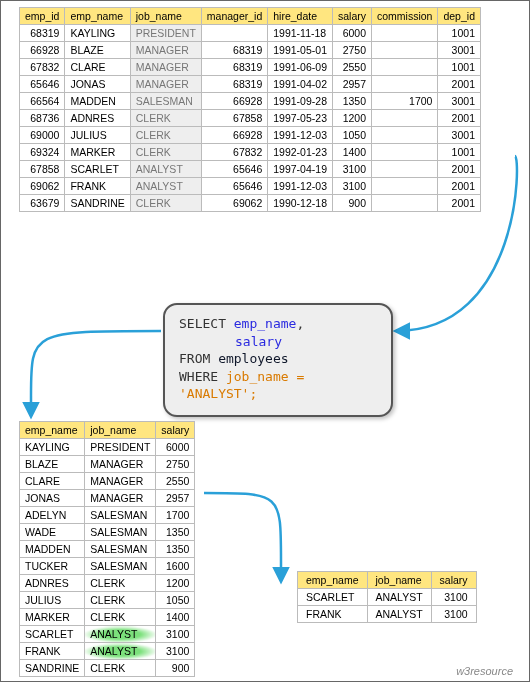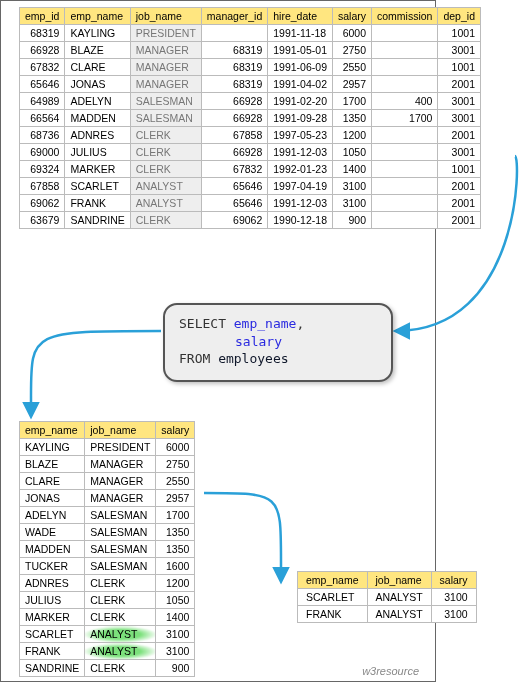--- a/index.html
+++ b/index.html
@@ -9,21 +9,21 @@
     font-family: Verdana, Geneva, sans-serif;
     font-size: 11px;
     background: #fff;
     width: 530px;
     height: 682px;
     position: relative;
     overflow: hidden;
   }
   .canvas {
     position: relative;
-    width: 436px;
+    width: 530px;
     height: 682px;
     border: 1px solid #666;
   }
   svg.arrows { position: absolute; top:0; left:0; width:528px; height:680px; pointer-events:none; }
 
   table {
     border-collapse: collapse;
     position: absolute;
     background: #fff;
   }
@@ -151,30 +151,20 @@
           <td class="num">65646</td>
           <td>JONAS</td>
           <td class="shade">MANAGER</td>
           <td class="num">68319</td>
           <td>1991-04-02</td>
           <td class="num">2957</td>
           <td class="num"></td>
           <td class="num">2001</td>
         </tr>
         <tr>
-          <td class="num">64989</td>
-          <td>ADELYN</td>
-          <td class="shade">SALESMAN</td>
-          <td class="num">66928</td>
-          <td>1991-02-20</td>
-          <td class="num">1700</td>
-          <td class="num">400</td>
-          <td class="num">3001</td>
-        </tr>
-        <tr>
           <td class="num">66564</td>
           <td>MADDEN</td>
           <td class="shade">SALESMAN</td>
           <td class="num">66928</td>
           <td>1991-09-28</td>
           <td class="num">1350</td>
           <td class="num">1700</td>
           <td class="num">3001</td>
         </tr>
         <tr>
@@ -237,20 +227,21 @@
           <td class="num"></td>
           <td class="num">2001</td>
         </tr>
       </tbody>
     </table>
 
   <div class="sqlbox">
     <div><span class="kw">SELECT </span><span class="col">emp_name</span><span>,</span></div>
     <div style="padding-left:56px"><span class="col">salary</span></div>
     <div><span class="kw">FROM </span><span class="tbl">employees</span></div>
+    <div><span class="kw">WHERE </span><span class="lit">job_name = 'ANALYST';</span></div>
   </div>
 
   <table id="t2">
       <thead>
         <tr>
           <th>emp_name</th>
           <th>job_name</th>
           <th>salary</th>
         </tr>
       </thead>

